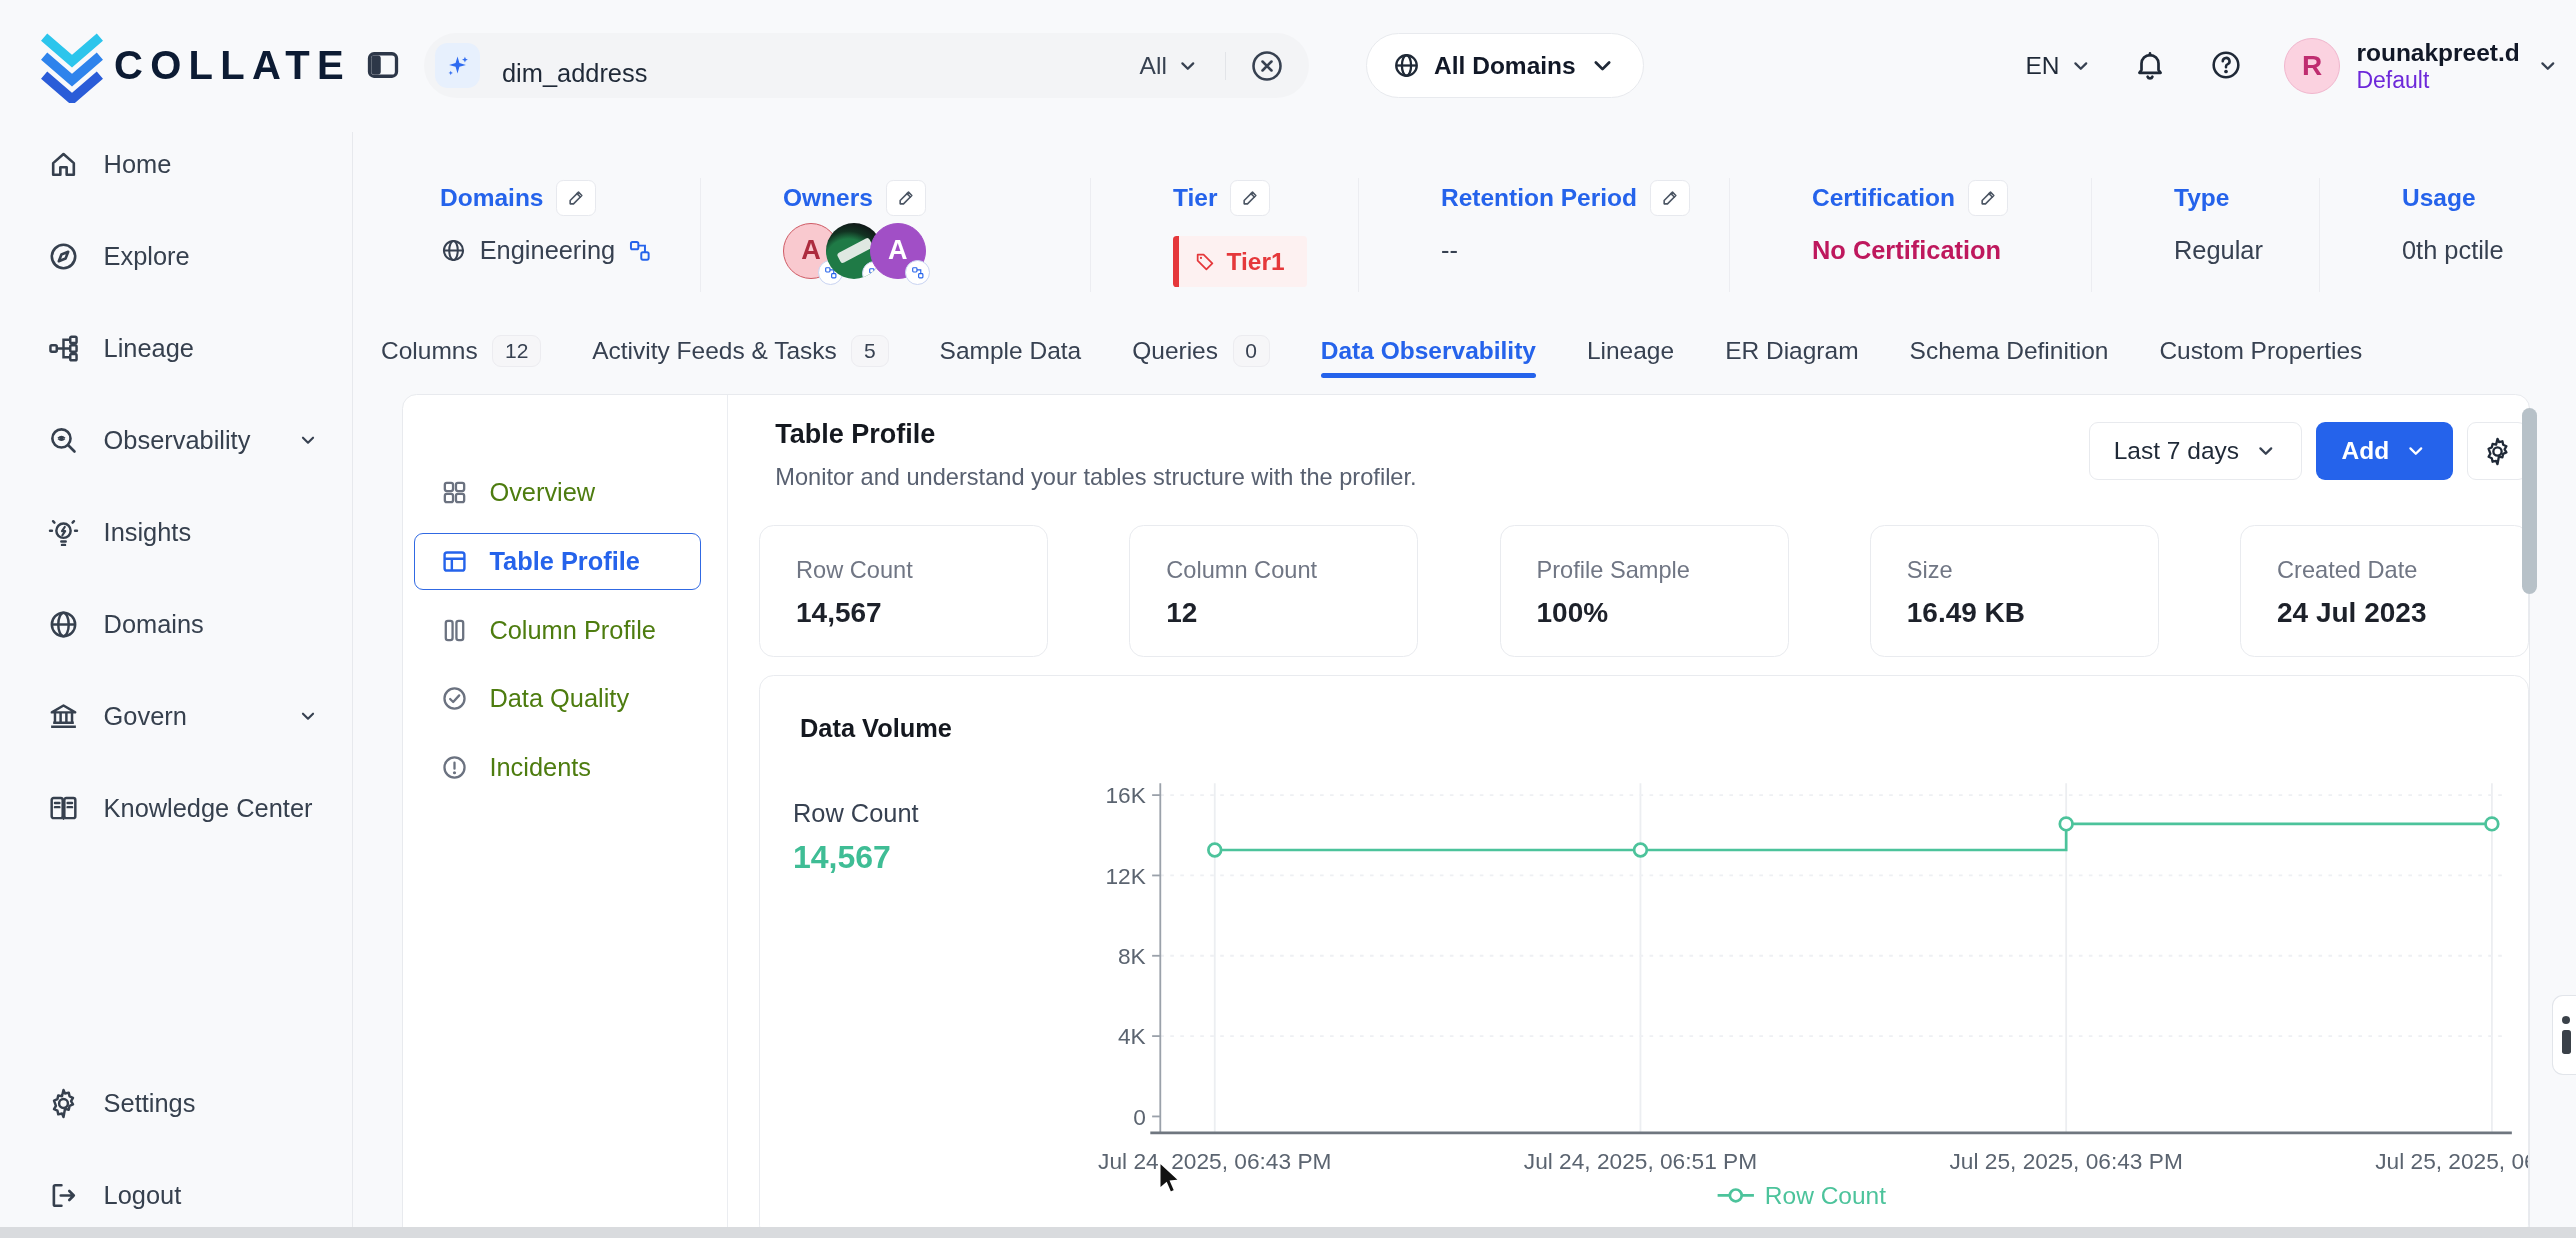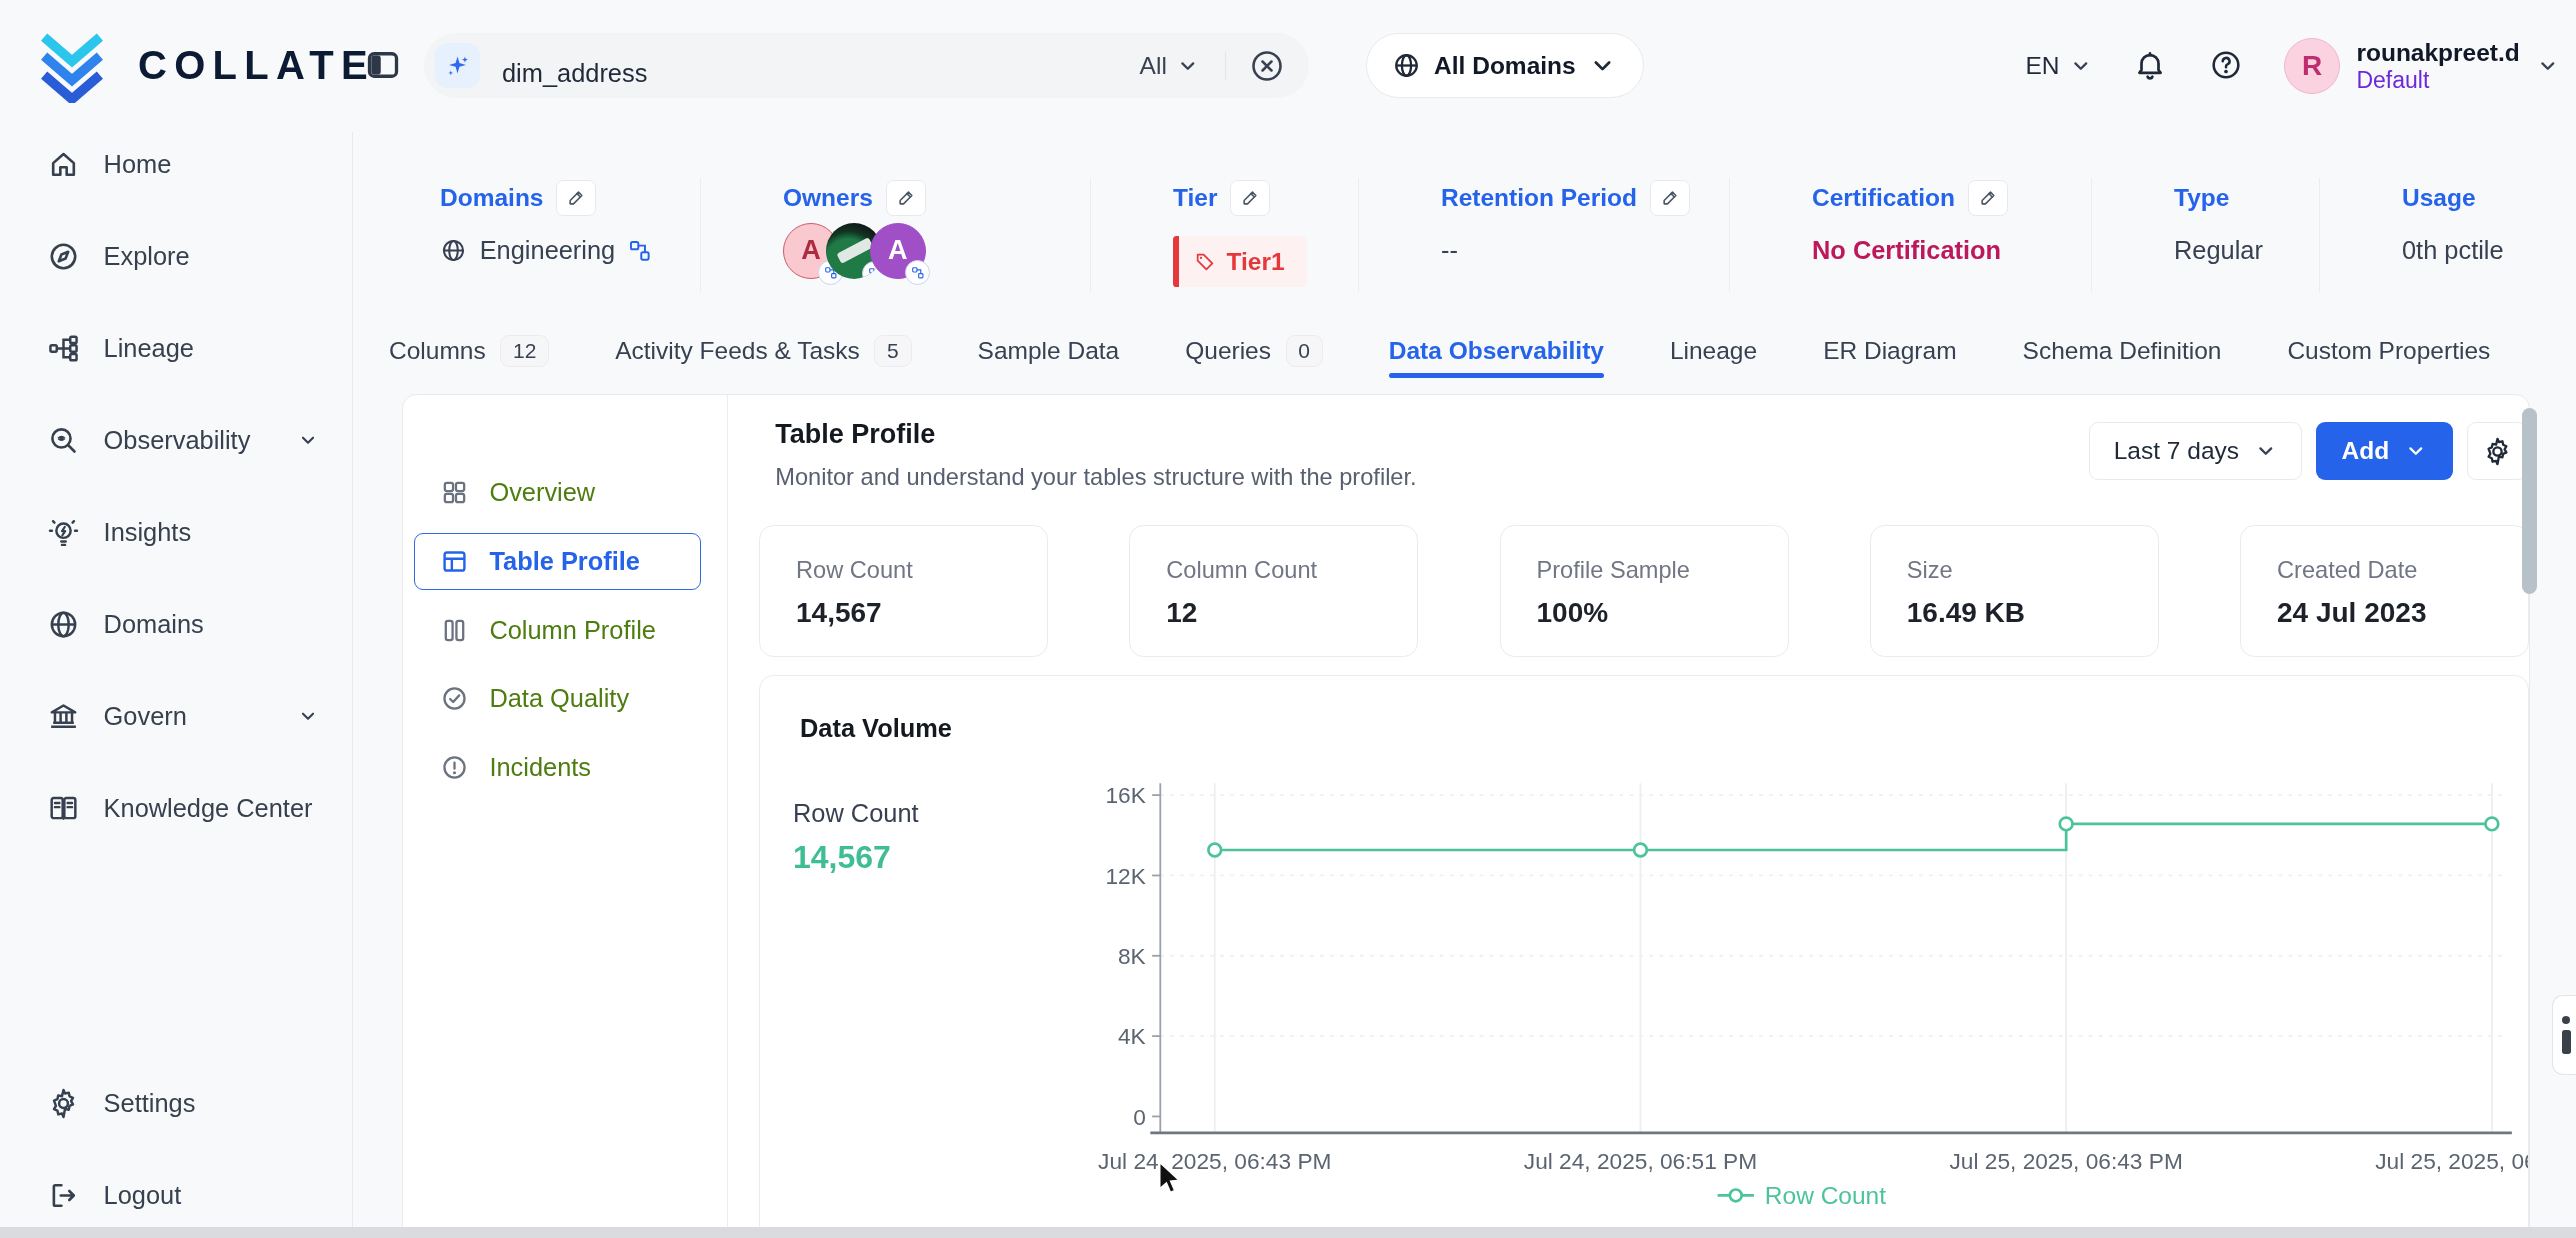--- a/index.html
+++ b/index.html
@@ -4,21 +4,21 @@
 <style>
   * { box-sizing: border-box; margin: 0; padding: 0; }
   html, body { width: 2576px; height: 1238px; overflow: hidden; }
   body { font-family: "Liberation Sans", sans-serif; background: #f8f9fb; color: #1f2937; }
   .canvas { position: relative; width: 2576px; height: 1238px; overflow: hidden; }
   .icon { display: inline-flex; align-items: center; justify-content: center; flex: none; }
   .icon svg { width: 100%; height: 100%; display: block; }
 
   
   .topbar { position: absolute; left: 0; top: 0; width: 2576px; height: 132px; }
-  .logo { position: absolute; left: 34px; top: 27px; display: flex; align-items: center; gap: 28px; }
+  .logo { position: absolute; left: 34px; top: 27px; display: flex; align-items: center; gap: 4px; }
   .logo-mark { width: 76px; height: 76px; }
   .logo-text { font-size: 40px; font-weight: 800; letter-spacing: 7.3px; color: #0c1b33; }
   .collapse-btn { position: absolute; left: 363px; top: 47px; width: 40px; height: 36px; background: none; border: none; color: #2d3748; cursor: pointer; }
   .search-pill { position: absolute; left: 424px; top: 33px; width: 885px; height: 65px; background: #f3f4f6; border-radius: 33px; display: flex; align-items: center; padding: 0 23.6px 0 11px; }
   .spark-chip { width: 45px; height: 45px; border-radius: 12.7px; background: #e7f0fd; color: #2f6bf0; display: flex; align-items: center; justify-content: center; }
   .spark-chip .icon { width: 27px; height: 27px; }
   .search-input { flex: 1; margin-left: 22px; border: none; background: transparent; outline: none; font-size: 25.4px; color: #1f2937; font-family: inherit; margin-top: 15px; }
   .search-scope { display: flex; align-items: center; gap: 9px; font-size: 24.5px; color: #374151; padding-right: 25.4px; border-right: 0.9px solid #e2e4e8; cursor: pointer; }
   .search-clear { margin-left: 23.6px; width: 36px; height: 36px; color: #374151; cursor: pointer; background: none; border: none; }
   .domains-pill { position: absolute; left: 1366px; top: 33px; height: 65px; display: flex; align-items: center; gap: 12.7px; background: #fff; border: 0.9px solid #e8eaee; border-radius: 33px; padding: 0 25.4px; font-size: 24.5px; font-weight: 600; color: #111827; cursor: pointer; font-family: inherit; }
@@ -58,21 +58,21 @@
   .owner-av { position: relative; width: 56px; height: 56px; border-radius: 50%; display: flex; align-items: center; justify-content: center; font-size: 27px; font-weight: 700; }
   .owner-av + .owner-av { margin-left: -12.7px; }
   .owner-photo { background: radial-gradient(circle at 40% 70%, #1f7a46 0 45%, #123322 60%, #101416 80%); overflow: hidden; }
   .owner-photo::after { content: ""; position: absolute; left: 11px; top: 22px; width: 36px; height: 11px; background: #dfe8e2; transform: rotate(-28deg); border-radius: 2.7px; }
   .owner-badge { position: absolute; right: -5.4px; bottom: -7.3px; width: 25.4px; height: 25.4px; border-radius: 50%; background: #fff; border: 0.9px solid #c9d4f2; color: #2563eb; display: flex; align-items: center; justify-content: center; }
   .owner-badge .icon { width: 13.6px; height: 13.6px; }
   .tier-chip { display: inline-flex; align-items: center; gap: 11px; height: 51px; padding: 0 22px 0 14.5px; background: #fdf1f1; border-left: 6.4px solid #e5383b; border-radius: 3.6px; color: #e5383b; font-size: 24.5px; font-weight: 600; width: max-content; }
   .tier-chip .icon { width: 22px; height: 22px; }
 
   
-  .tabs { position: absolute; left: 381px; top: 325px; height: 51px; display: flex; align-items: flex-end; gap: 66px; margin-left: 8px; }
+  .tabs { position: absolute; left: 381px; top: 325px; height: 51px; display: flex; align-items: flex-end; gap: 51px; }
   .tab { position: relative; display: flex; align-items: center; gap: 14.5px; height: 51px; background: none; border: none; cursor: pointer; font-family: inherit; font-size: 24.5px; color: #374151; font-weight: 500; white-space: nowrap; }
   .tab .badge { font-size: 21px; color: #374151; background: #f6f6f8; border: 0.9px solid #ececf0; border-radius: 9px; padding: 4.5px 11.8px; line-height: 1; }
   .tab.active { color: #2563eb; font-weight: 700; }
   .tab.active::after { content: ""; position: absolute; left: 0; right: 0; bottom: -1.8px; height: 4.5px; border-radius: 2.7px; background: #2563eb; }
 
   
   .panel { position: absolute; left: 402px; top: 394px; width: 2128px; height: 844px; background: #fff; border: 0.9px solid #e8eaee; border-radius: 14.5px 14.5px 0 0; }
   .pmenu { position: absolute; left: 0; top: 0; width: 325px; height: 100%; border-right: 0.9px solid #ebedf1; padding: 69px 0 0 11px; display: flex; flex-direction: column; gap: 11.8px; }
   .pm-item { width: 287px; height: 57px; display: flex; align-items: center; gap: 20px; padding-left: 25.4px; background: none; border: 1.8px solid transparent; border-radius: 9px; cursor: pointer; font-family: inherit; font-size: 25.4px; color: #4d7c0f; }
   .pm-item .icon { width: 29px; height: 29px; color: #6b7280; }

